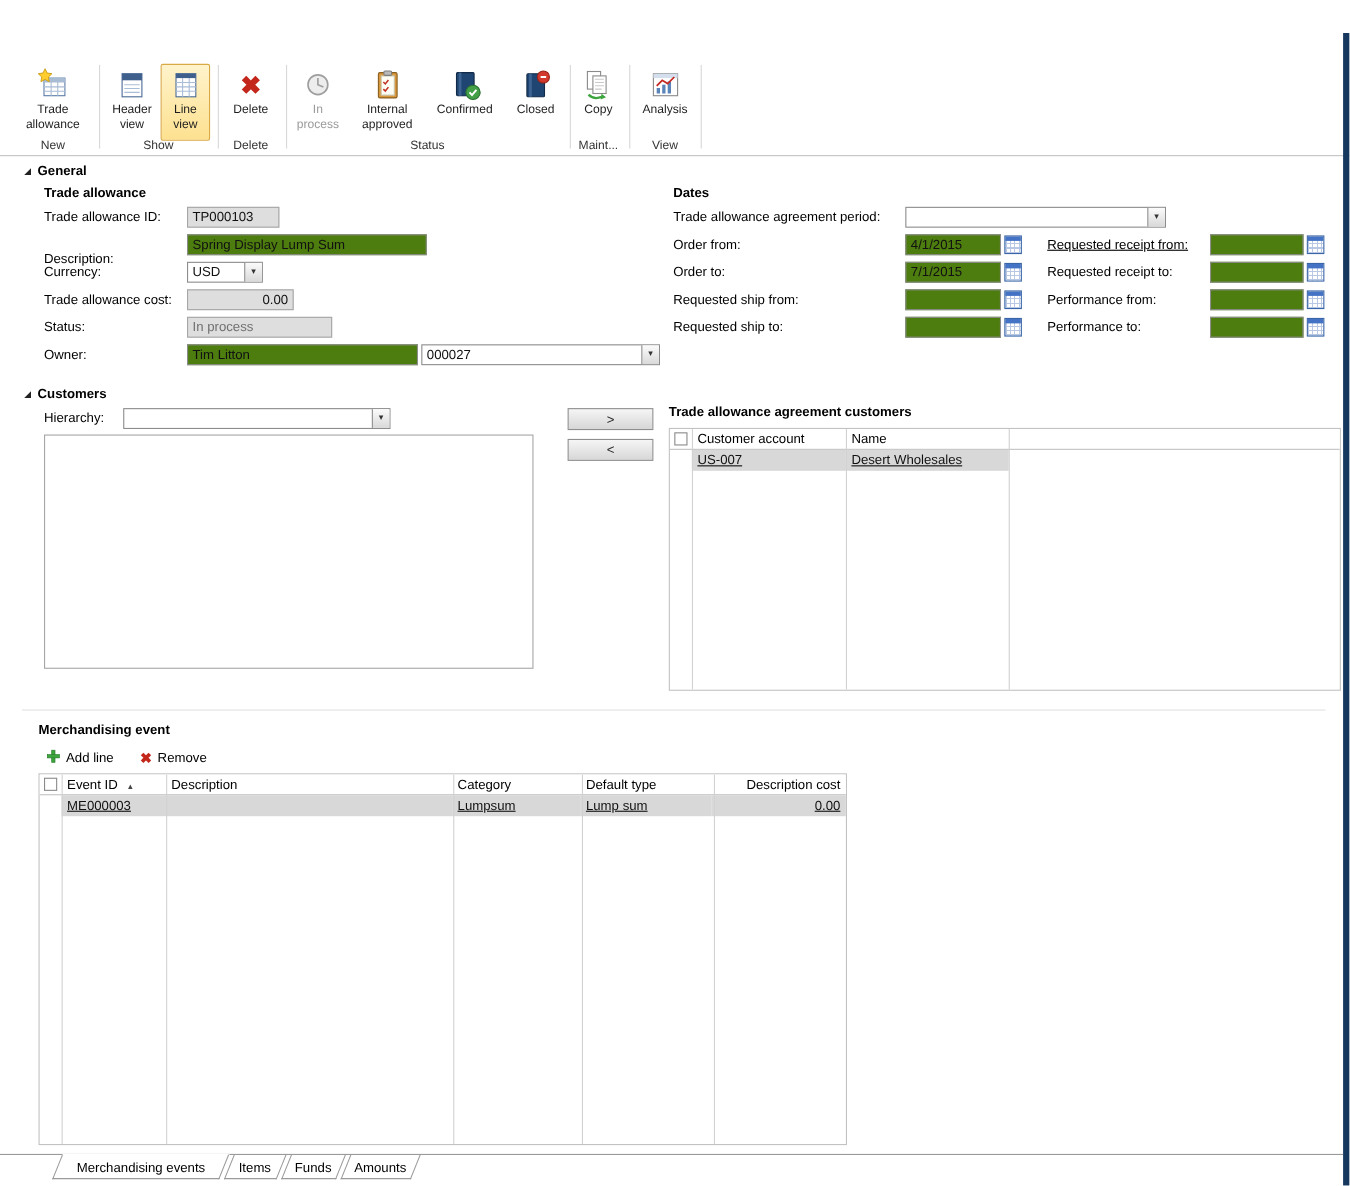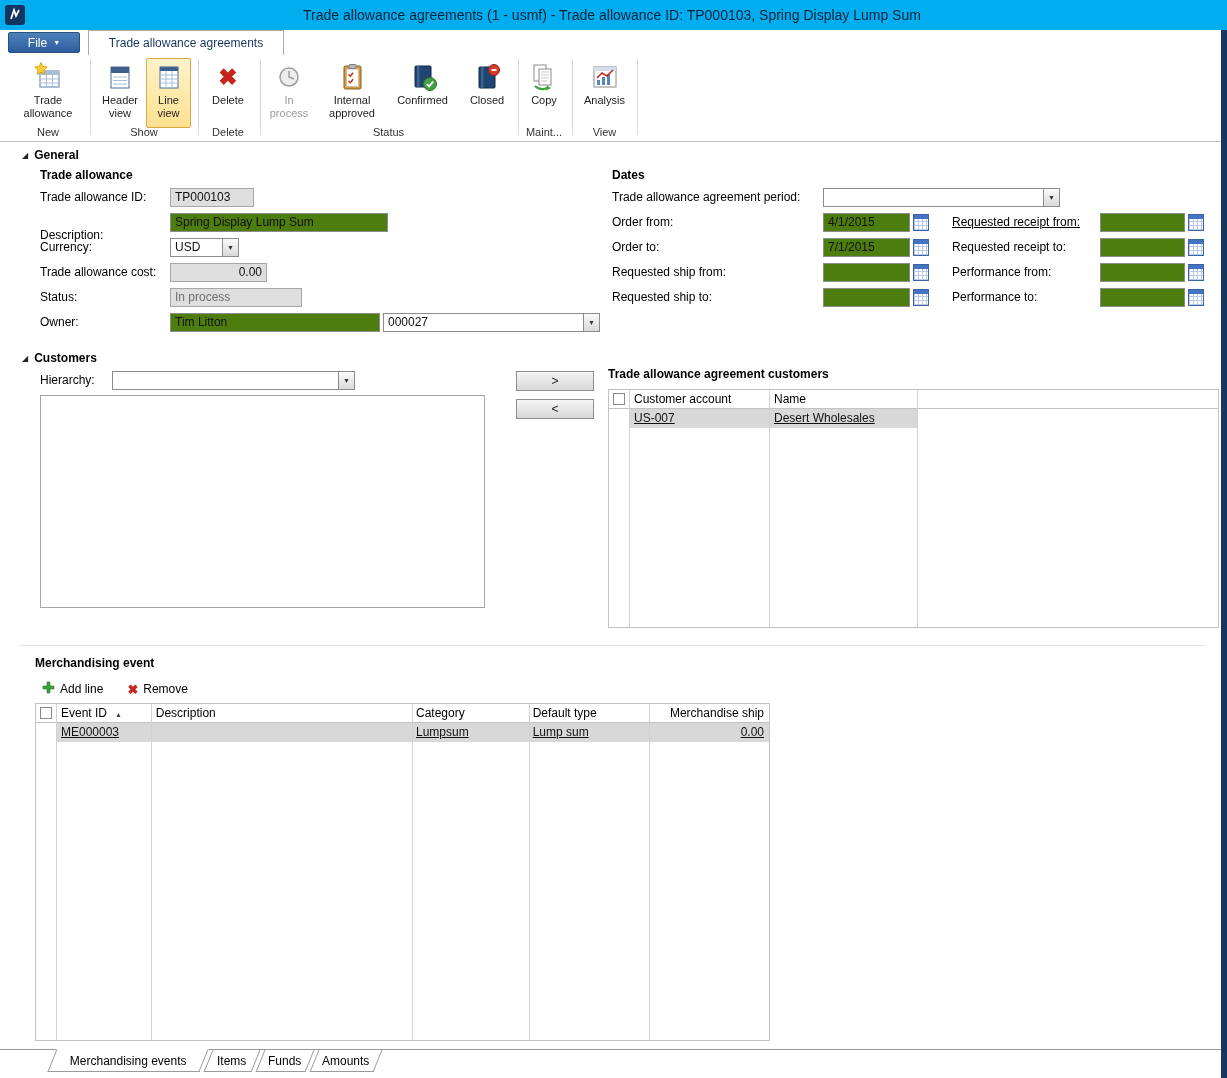--- a/index.html
+++ b/index.html
@@ -82,37 +82,21 @@
   .btab.active { border-top:1px solid #fff; margin-top:-1px; height:23px; }
   .btab .tlab { transform:skewX(22deg); font-size:12px; color:#000; white-space:nowrap; }
 
   .right-strip { position:absolute; top:30px; left:1221px; width:6px; height:1048px; background:#16375E; }
 </style>
 </head>
 <body>
 
 <div id="window">
 
-  <div class="titlebar">
-    <span class="app-icon">
-      <svg width="20" height="20" viewBox="0 0 20 20">
-          <rect width="20" height="20" rx="3" fill="#12365F"></rect>
-          <path d="M6 14 L9 5 L11 11 L14 5" stroke="#fff" stroke-width="1.8" fill="none"></path>
-        </svg>
-    </span>
-    <div class="title-text">Trade allowance agreements (1 - usmf) - Trade allowance ID: TP000103, Spring Display Lump Sum</div>
-  </div>
-
-  <div class="menu-row">
-    <div class="file-btn">
-      <span>File</span>
-      <span class="file-caret">▼</span>
-    </div>
-    <div class="ribbon-tab">Trade allowance agreements</div>
-  </div>
+
 
   <div class="ribbon">
     <div class="rbtn" style="left:14px;width:68px;">
       <span class="ricon">
         <svg width="32" height="32" viewBox="0 0 32 32">
             <rect x="8" y="10" width="19" height="16" fill="#fff" stroke="#5B7DA8"></rect>
             <rect x="8" y="10" width="19" height="4" fill="#A8BCD4"></rect>
             <path d="M14.5 10 V26 M20.5 10 V26 M8 18 H27 M8 22 H27" stroke="#A8BCD4" fill="none"></path>
             <path d="M9 1.5 L10.9 5.4 L15.2 6 L12.1 9 L12.8 13.3 L9 11.2 L5.2 13.3 L5.9 9 L2.8 6 L7.1 5.4 Z" fill="#FFCE2E" stroke="#C79810" stroke-width="0.8"></path>
           </svg>
@@ -362,21 +346,21 @@
 
   <div class="grid" style="left:35px;top:703px;width:735px;height:338px;">
     <div class="ghead">
       <div class="cbcell" style="width:20px;">
           <span class="cb"></span>
         </div>
       <div class="gh" style="width:95px;"><span>Event ID</span><span class="sort">▲</span></div>
       <div class="gh" style="width:261px;">Description</div>
       <div class="gh" style="width:117px;">Category</div>
       <div class="gh" style="width:120px;">Default type</div>
-      <div class="gh num" style="width:122px;">Merchandise ship</div>
+      <div class="gh num" style="width:122px;">Description cost</div>
     </div>
     <div class="grow">
       <div class="cbcell" style="width:20px;"></div>
       <div class="gc sel-bg" style="width:95px;">ME000003</div>
       <div class="gc sel-bg" style="width:261px;"></div>
       <div class="gc sel-bg" style="width:117px;">Lumpsum</div>
       <div class="gc sel-bg" style="width:120px;">Lump sum</div>
       <div class="gc sel-bg num" style="width:122px;">0.00</div>
     </div>
     <div class="vline" style="left:20px;"></div>

